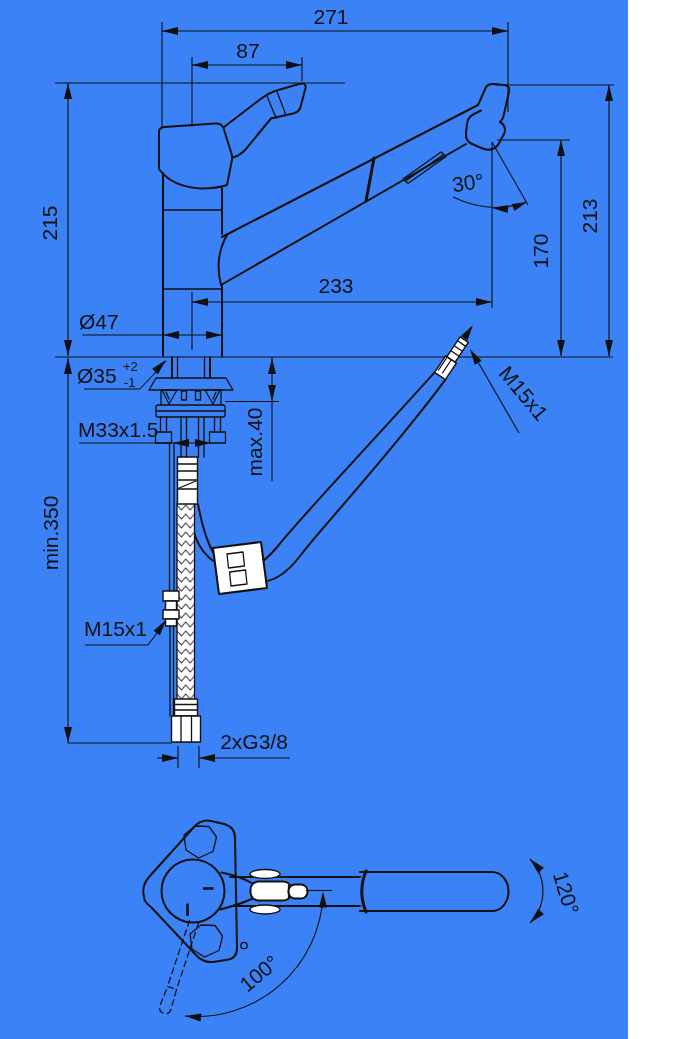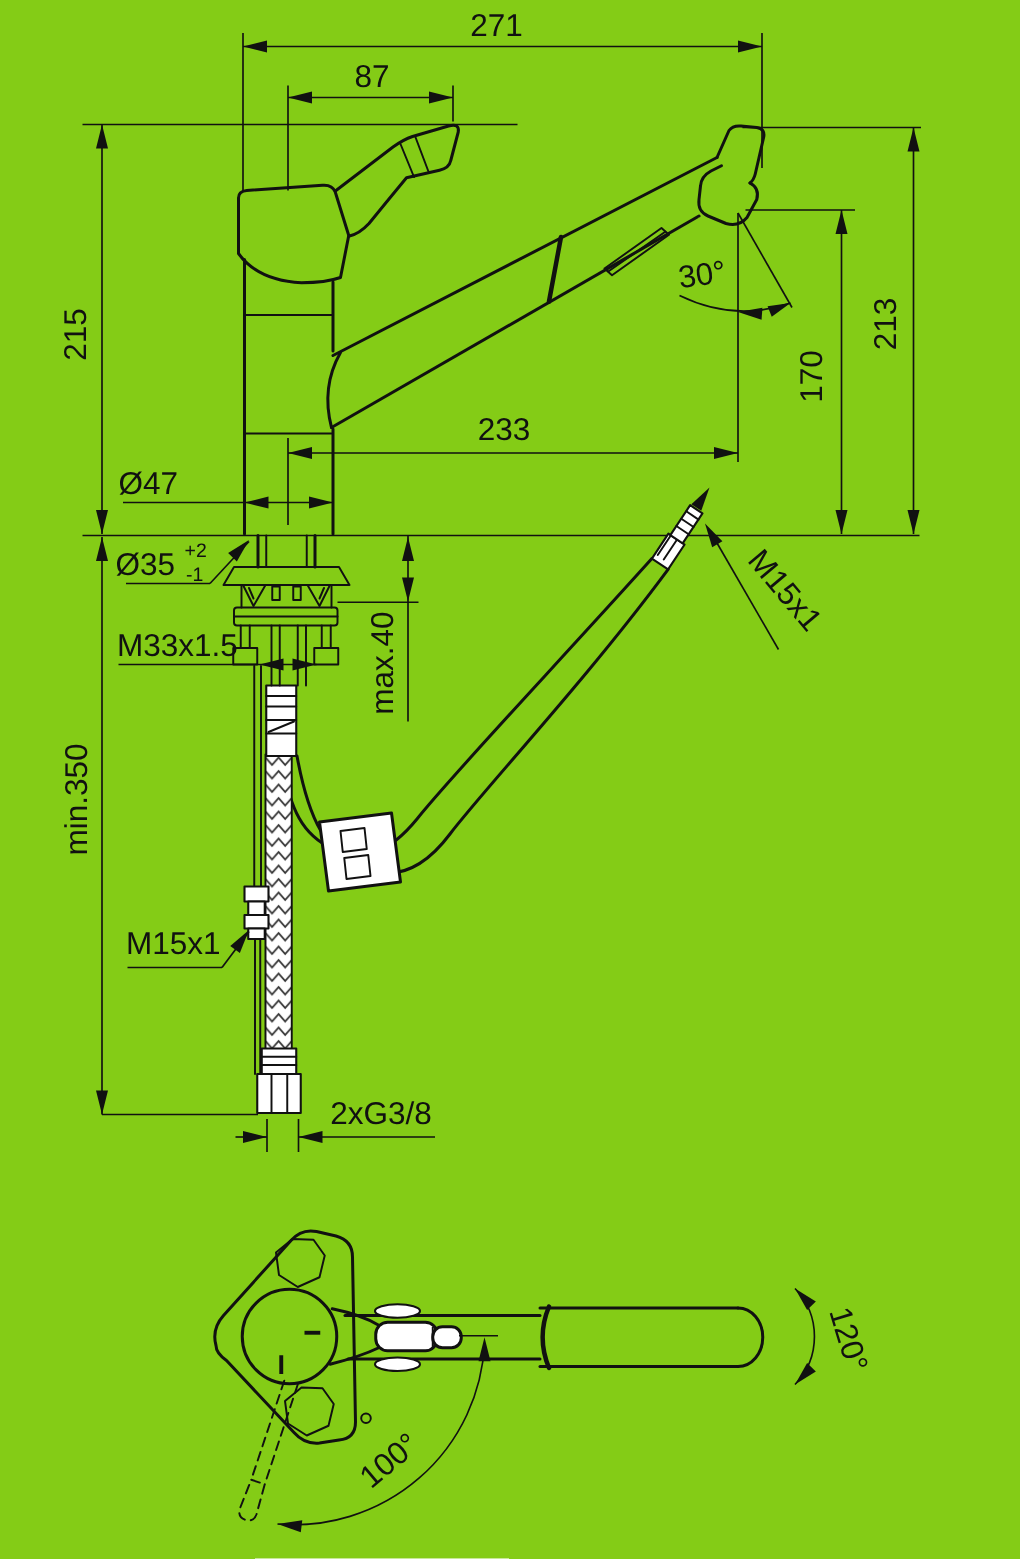--- a/index.html
+++ b/index.html
@@ -1,17 +1,17 @@
 <!DOCTYPE html>
 <html><head>
 <meta charset="utf-8">
 <style>
   html,body{margin:0;padding:0;background:#fff;}
   body{font-family:"Liberation Sans",sans-serif;}
-  .stage{width:680px;height:1039px;position:relative;background:#84cc16;overflow:hidden;}
+  .stage{width:628px;height:1039px;position:relative;background:#3b82f6;overflow:hidden;}
   svg{display:block;}
   .obj{stroke:#111;fill:none;stroke-width:2;stroke-linecap:round;stroke-linejoin:round;}
   .obj-thin{stroke:#111;fill:none;stroke-width:1.3;stroke-linecap:round;stroke-linejoin:round;}
   .obj-thick{stroke:#111;fill:none;stroke-width:3;stroke-linecap:round;stroke-linejoin:round;}
   .dim{stroke:#111;fill:none;stroke-width:1.1;}
   .arr{fill:#111;stroke:none;}
   .whitefill{fill:#fff;stroke:#111;stroke-width:2;stroke-linejoin:round;}
   .whitefill-thin{fill:#fff;stroke:#111;stroke-width:1.4;stroke-linejoin:round;}
   text{fill:#111;font-family:"Liberation Sans",sans-serif;}
   .t21{font-size:21px;}

